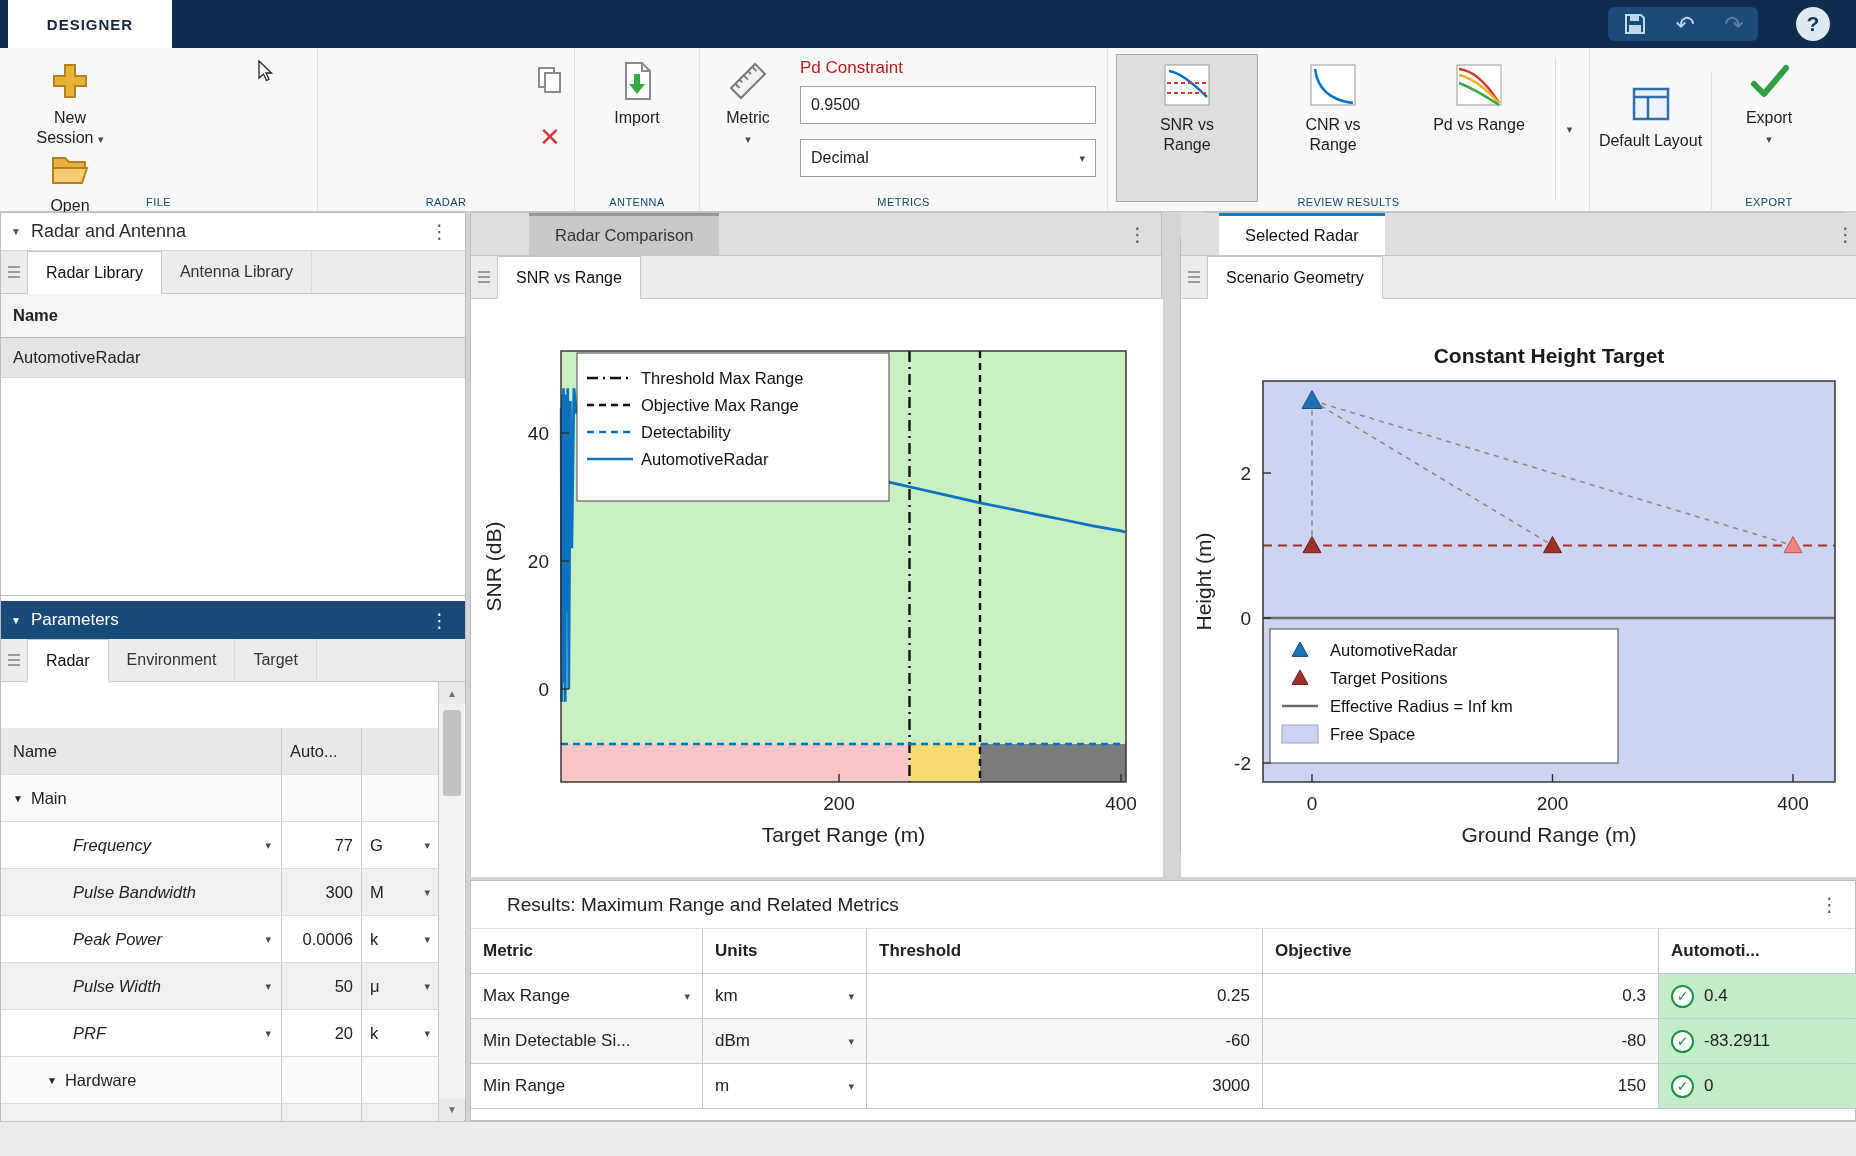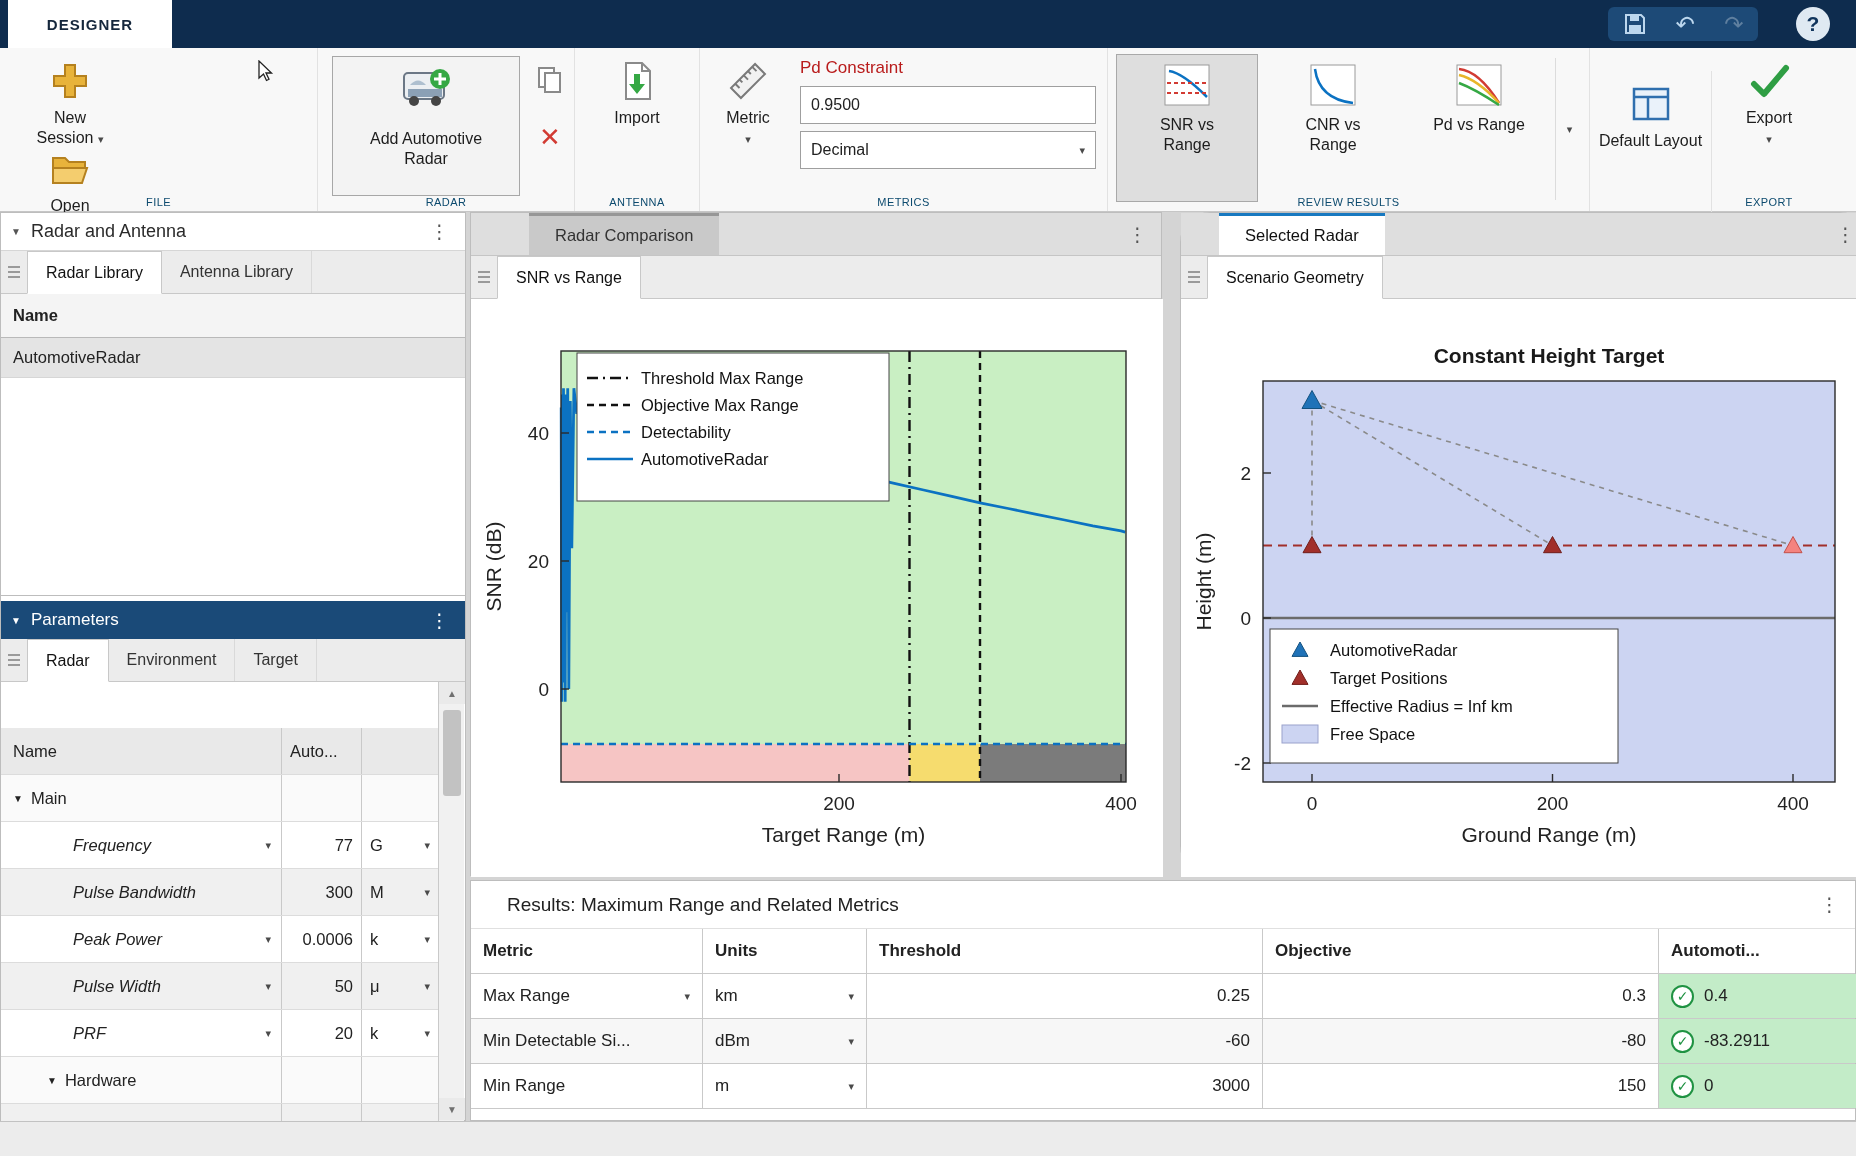--- a/index.html
+++ b/index.html
@@ -22,21 +22,21 @@
   .ritems{display:flex;align-items:flex-start;padding-top:12px;}
   .ritem{width:92px;display:flex;flex-direction:column;align-items:center;cursor:default;}
   .ric{width:42px;height:42px;margin-bottom:6px;}
   .rlabel{font-size:16px;line-height:20px;text-align:center;color:#1d1d1d;}
   .caret{font-size:11px;color:#4a4a4a;line-height:1;}
   .bigbtn{position:absolute;left:14px;top:8px;width:188px;height:140px;border:1px solid #a7a7a7;background:#f3f3f3;display:flex;flex-direction:column;align-items:center;padding-top:10px;}
   .sidecol{position:absolute;left:212px;top:18px;width:40px;display:flex;flex-direction:column;align-items:center;gap:30px;}
   .delx{font-size:26px;font-weight:700;color:#d23b33;line-height:1;}
   .pdgroup{position:absolute;left:100px;top:10px;width:298px;}
   .pdlabel{font-size:17px;color:#b91c1c;margin-bottom:8px;}
-  .pdinput{width:296px;height:38px;border:1px solid #9f9f9f;background:#fff;font-size:16px;display:flex;align-items:center;padding-left:10px;margin-bottom:7px;}
+  .pdinput{width:296px;height:38px;border:1px solid #9f9f9f;background:#fff;font-size:16px;display:flex;align-items:center;padding-left:10px;margin-bottom:15px;}
   .pdselect{width:296px;height:38px;border:1px solid #9f9f9f;background:#fff;font-size:16px;display:flex;align-items:center;padding:0 10px;justify-content:space-between;}
   .revbtn{width:142px;height:148px;display:flex;flex-direction:column;align-items:center;padding-top:8px;border:1px solid transparent;}
   .revbtn.sel{background:#dedede;border:1px solid #a9a9a9;}
   .revcaret{position:absolute;right:6px;top:10px;width:28px;height:142px;border-left:1px solid #dcdcdc;display:flex;align-items:center;justify-content:center;}
   .collapse-ribbon{position:absolute;left:1832px;top:182px;width:20px;height:18px;}
 
   
   .panel{position:absolute;background:#fff;border:1px solid #bdbdbd;}
   .left-panel{left:0;top:212px;width:466px;height:909px;}
   .center-panel{left:470px;top:212px;width:692px;height:664px;}
@@ -146,32 +146,20 @@
           <rect x="22" y="7" width="4" height="7" fill="#2f6fae"></rect>
           <rect x="10" y="22" width="22" height="15" fill="#cfe2f2"></rect>
         </svg>
         <div class="rlabel"><span>Save</span><br><span class="caret">▾</span></div>
       </div>
     </div>
     <div class="rsec-label">FILE</div>
   </div>
 
   <div class="rsec" style="left:318px;width:257px;">
-    <div class="bigbtn">
-      <svg width="56" height="48" viewBox="0 0 56 48">
-        <rect x="6" y="6" width="40" height="26" rx="4" fill="#eceff2" stroke="#6b7785" stroke-width="2"></rect>
-        <path d="M12 18 q8 -9 16 0 z" fill="#aebfcf"></path>
-        <path d="M10 22 h34 v8 h-34 z" fill="#8ba0b5"></path>
-        <circle cx="16" cy="34" r="5" fill="#444"></circle>
-        <circle cx="38" cy="34" r="5" fill="#444"></circle>
-        <circle cx="42" cy="12" r="10" fill="#35a844"></circle>
-        <path d="M42 6 v12 M36 12 h12" stroke="#fff" stroke-width="3"></path>
-      </svg>
-      <div class="rlabel" style="margin-top:14px;width:150px;">Add Automotive Radar</div>
-    </div>
     <div class="sidecol">
       <svg width="26" height="28" viewBox="0 0 26 28">
         <rect x="2" y="2" width="15" height="19" fill="#fff" stroke="#8a8a8a" stroke-width="2"></rect>
         <rect x="8" y="7" width="15" height="19" fill="#fff" stroke="#8a8a8a" stroke-width="2"></rect>
       </svg>
       <span class="delx">✕</span>
     </div>
     <div class="rsec-label">RADAR</div>
   </div>
 

